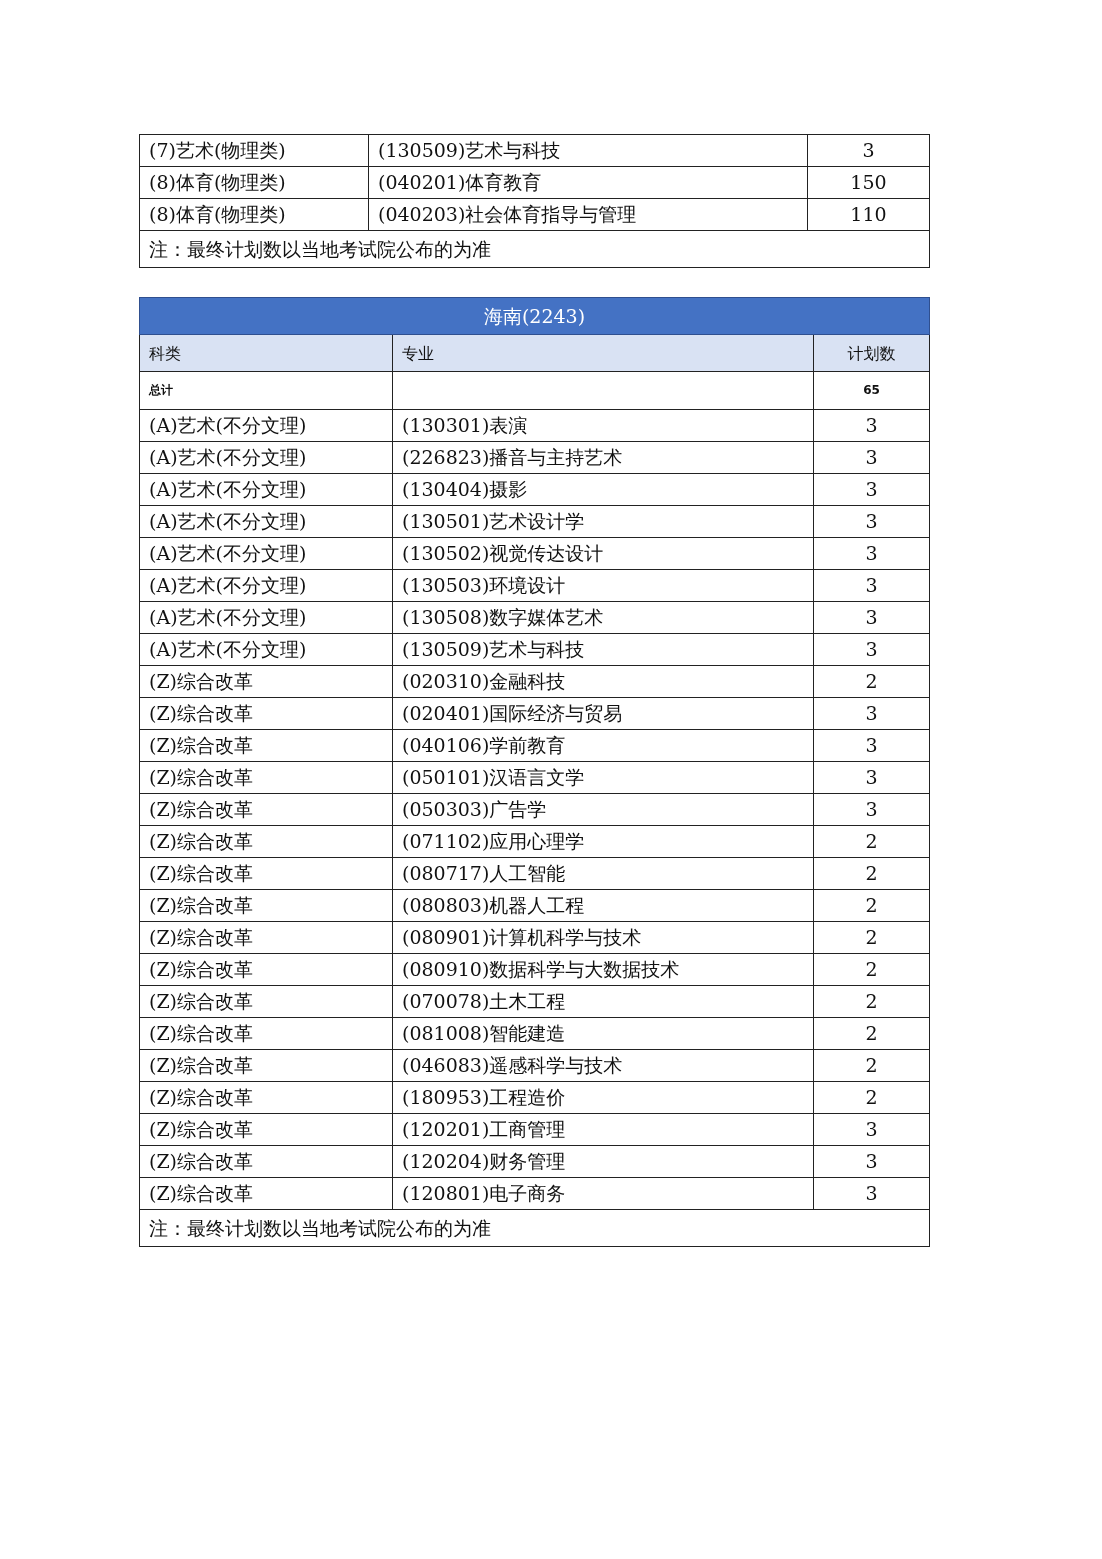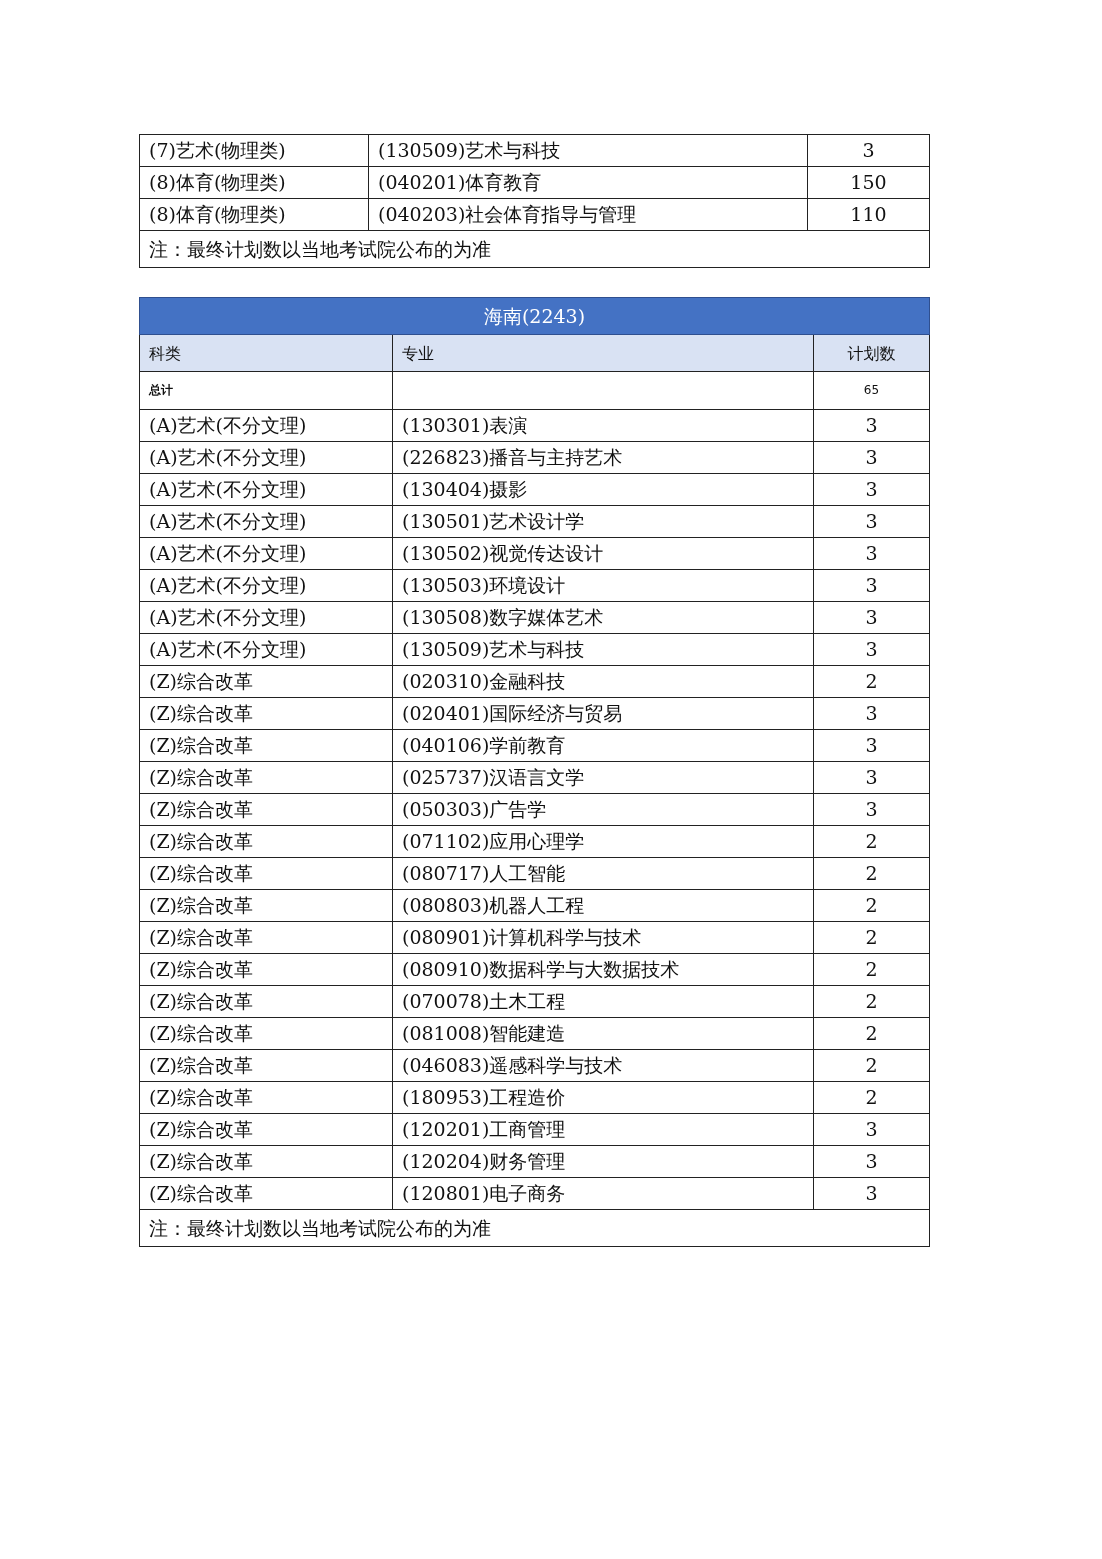--- a/index.html
+++ b/index.html
@@ -9,21 +9,21 @@
   #t1 { top: 134px; }
   #t1 col.c1 { width: 229px; } #t1 col.c2 { width: 439px; } #t1 col.c3 { width: 122px; }
   #t1 td { height: 31px; }
   #t1 td.note { height: 36px; }
   #t2 { top: 297px; }
   #t2 col.c1 { width: 253px; } #t2 col.c2 { width: 421px; } #t2 col.c3 { width: 116px; }
   .num { text-align: center; }
   .title-row td { background: #4472c4; color: #fff; text-align: center; height: 36px; border-color: #2f4f8f; }
   .head-row td { background: #d9e2f3; height: 36px; font-size: 16px; }
   .total-row td { height: 37px; font-family: "DejaVu Sans", sans-serif; font-weight: bold; font-size: 12px; }
-  .total-row td.num { font-weight: normal; margin-left: 7px; }
+  .total-row td.num { font-weight: bold; margin-left: 7px; }
   #t2 td.note { height: 36px; }
 </style>
 </head>
 <body>
 
 <table id="t1">
   <colgroup>
       <col class="c1">
       <col class="c2">
       <col class="c3">
@@ -124,21 +124,21 @@
         <td>(020401)国际经济与贸易</td>
         <td class="num">3</td>
       </tr>
       <tr>
         <td>(Z)综合改革</td>
         <td>(040106)学前教育</td>
         <td class="num">3</td>
       </tr>
       <tr>
         <td>(Z)综合改革</td>
-        <td>(025737)汉语言文学</td>
+        <td>(050101)汉语言文学</td>
         <td class="num">3</td>
       </tr>
       <tr>
         <td>(Z)综合改革</td>
         <td>(050303)广告学</td>
         <td class="num">3</td>
       </tr>
       <tr>
         <td>(Z)综合改革</td>
         <td>(071102)应用心理学</td>

